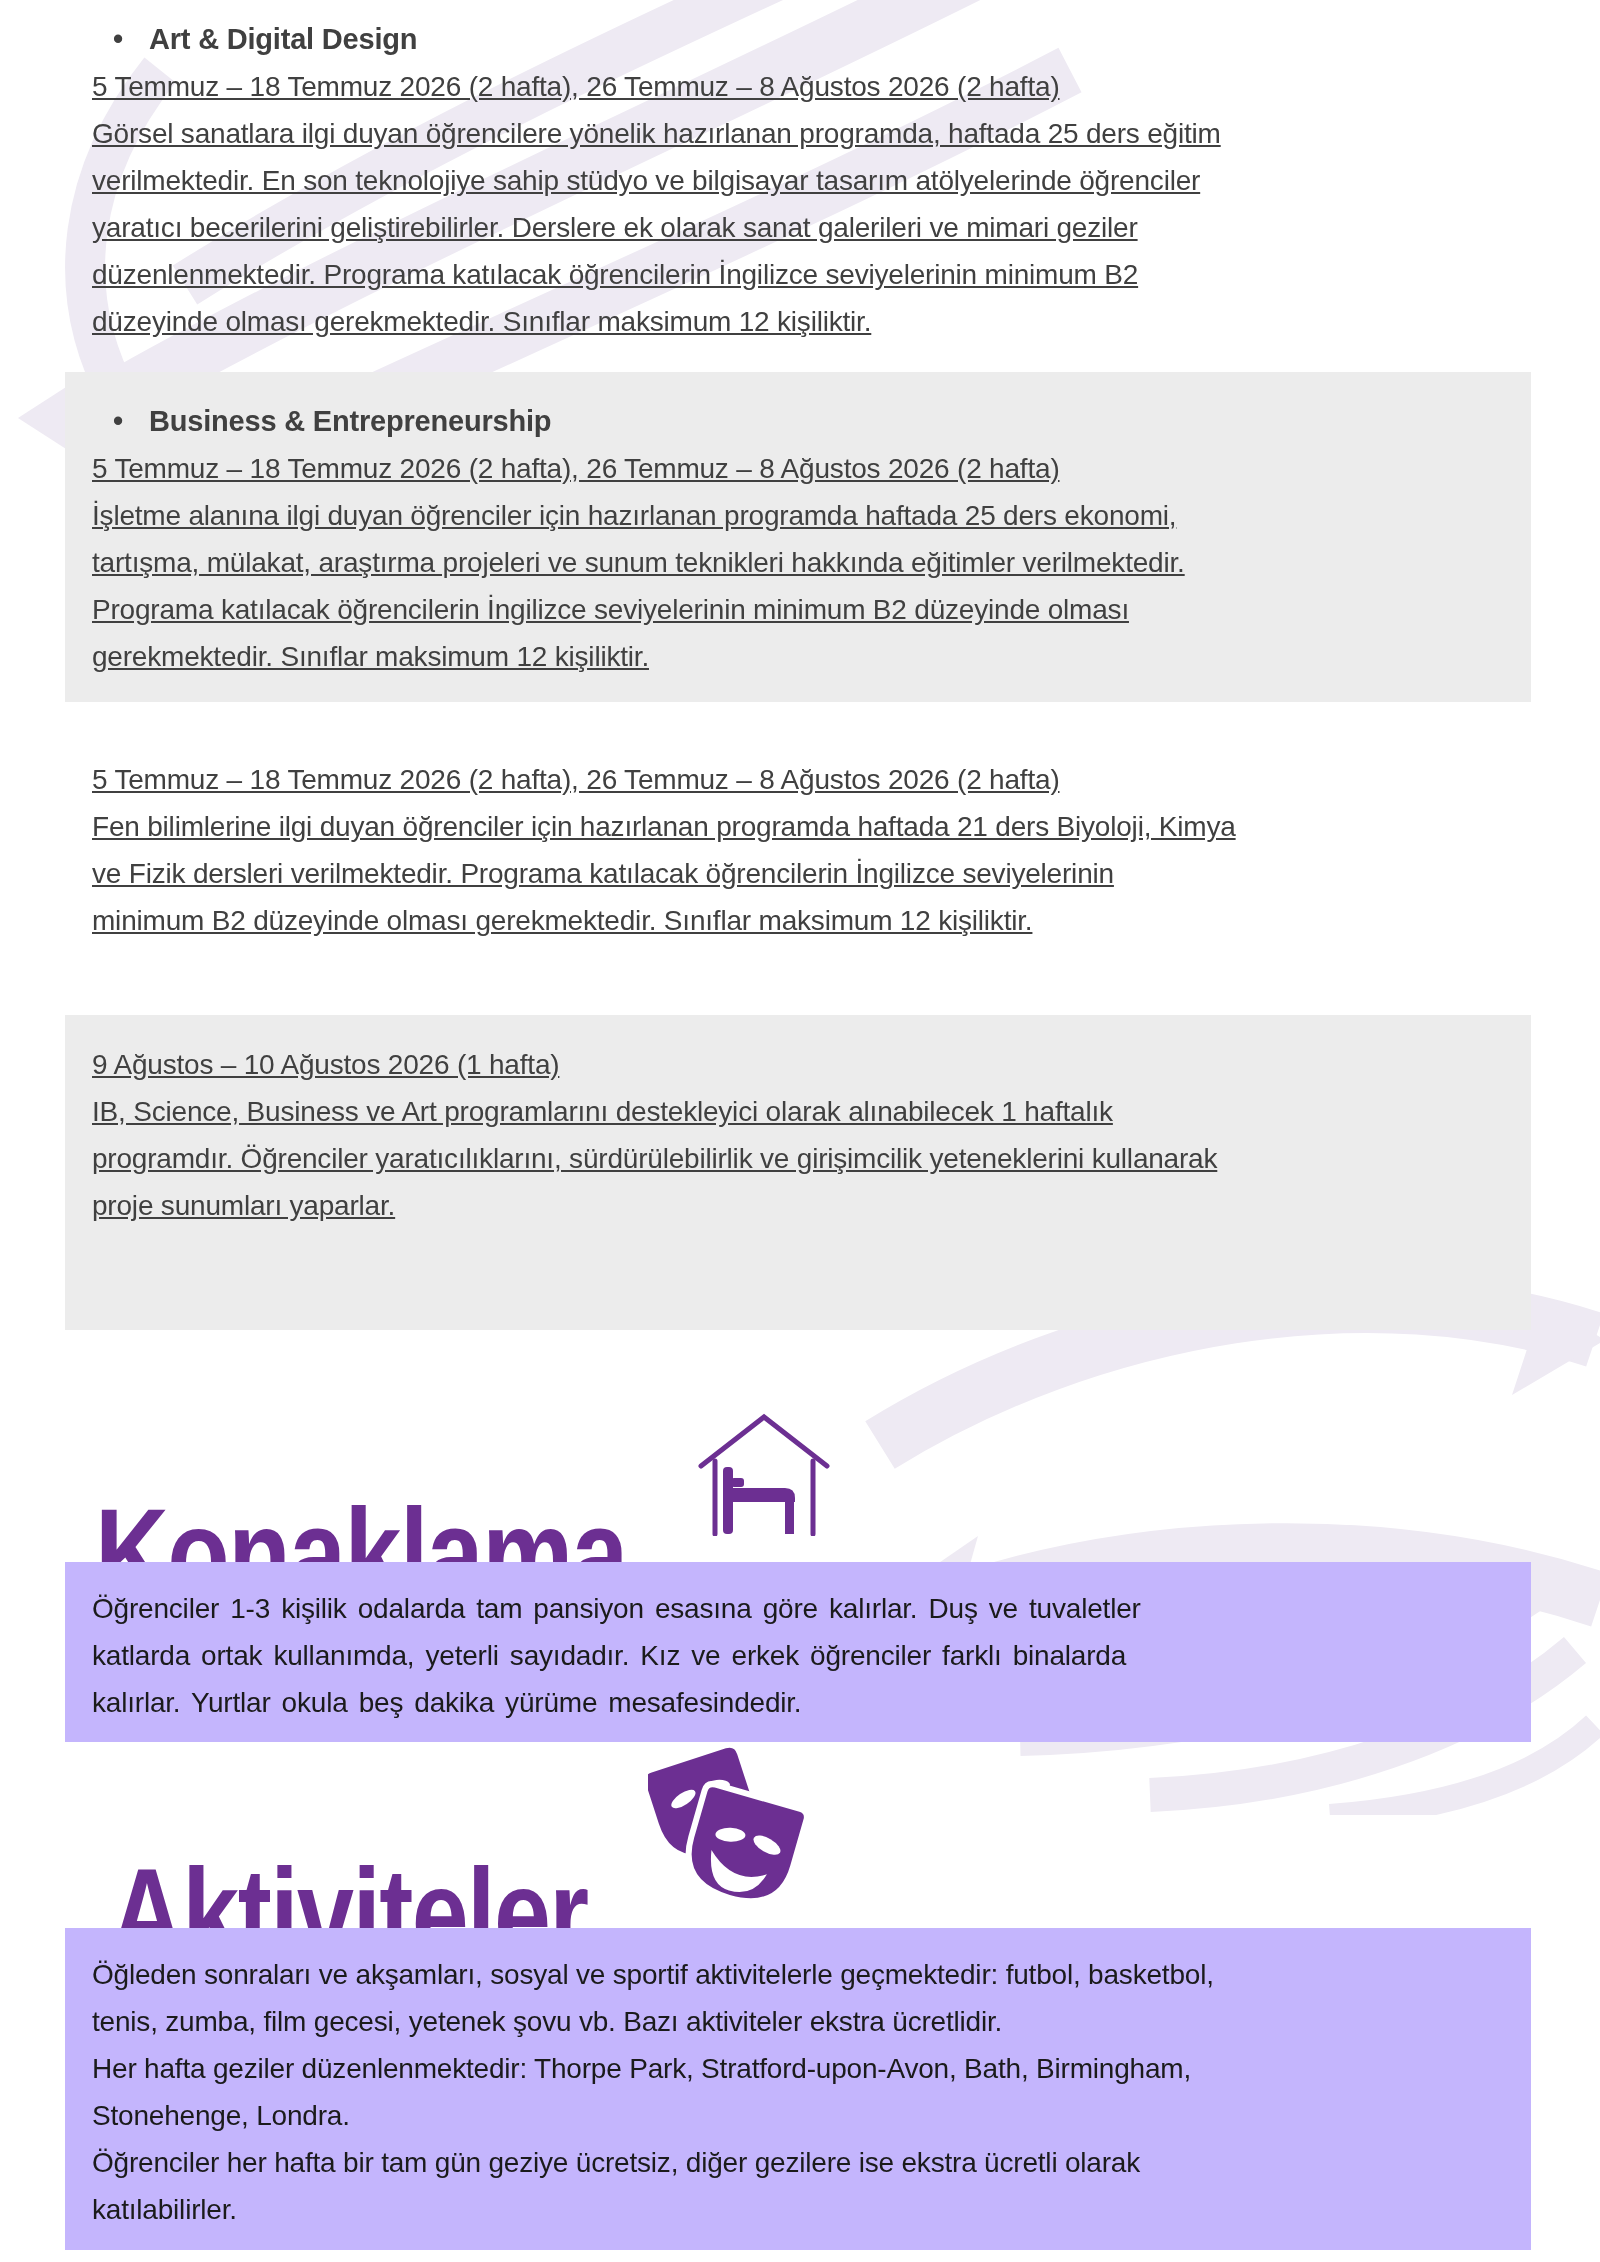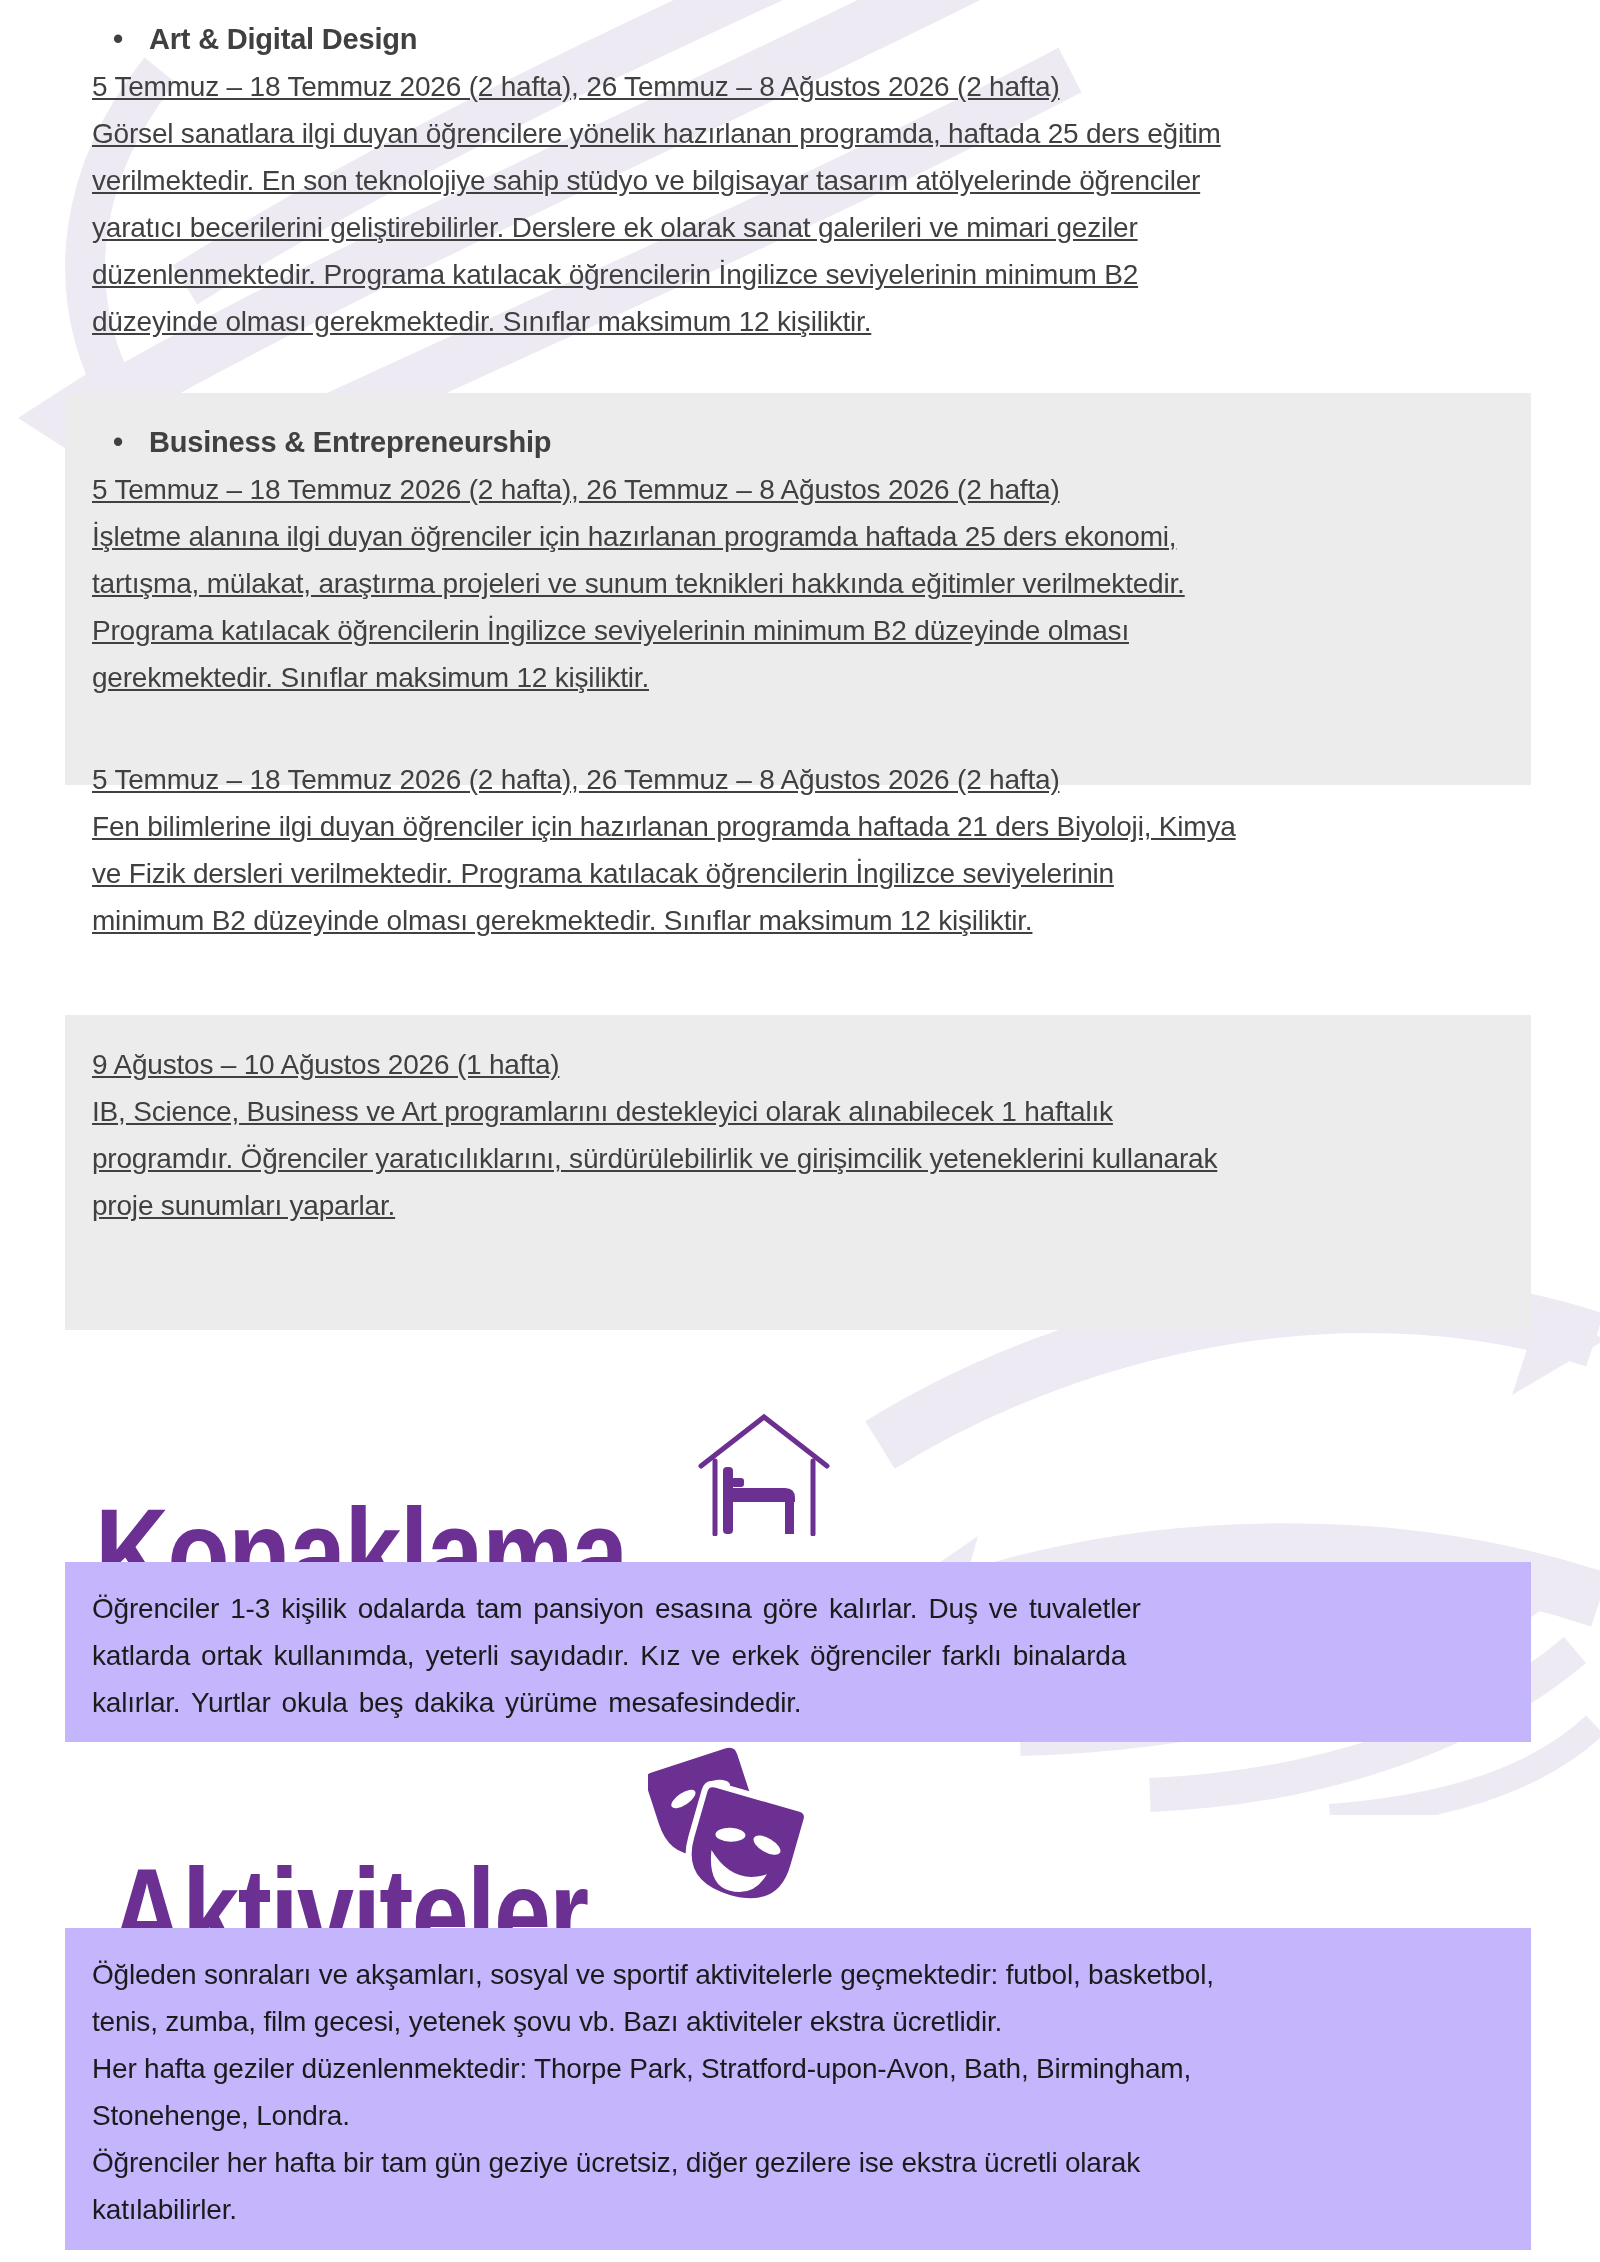--- a/index.html
+++ b/index.html
@@ -15,21 +15,21 @@
   .program{
     position:absolute;left:65px;width:1466px;box-sizing:border-box;
     padding:14px 30px 0 27px;font-size:28px;line-height:47px;
     letter-spacing:-0.2px;z-index:1;color:#404040;
   }
   .program.highlight{background:#ececec;padding-top:26px;}
   .prog-head{padding-left:21px;font-weight:bold;font-size:29px;}
   .bullet{display:inline-block;width:36px;font-size:29px;}
   .dates,.desc{white-space:pre-line;text-decoration:underline;}
   #program-art{top:2px;}
-  #program-business{top:393px;height:392px;}
+  #program-business{top:372px;height:330px;}
   #program-science{top:742px;}
   #program-eco{top:1015px;height:315px;}
   
   .big-heading{
     position:absolute;z-index:1;color:#6c2f92;font-weight:bold;
     font-size:128px;line-height:104px;letter-spacing:-2px;
     transform:scaleX(0.8);transform-origin:left top;white-space:nowrap;
   }
   #heading-konaklama{left:95px;top:1416px;}
   #heading-aktiviteler{left:110px;top:1776px;}

